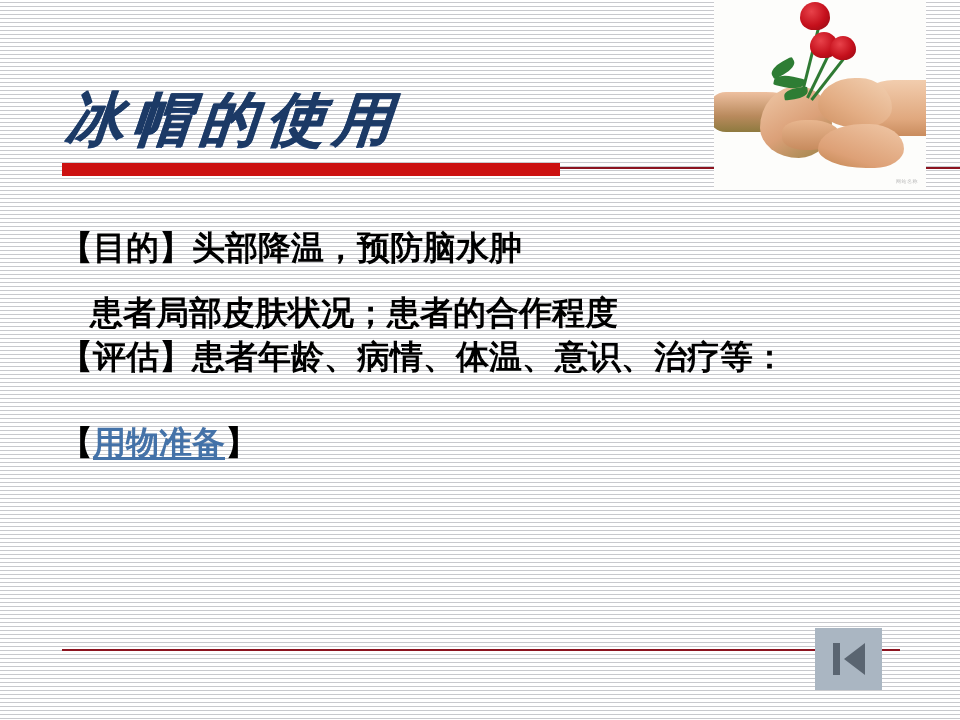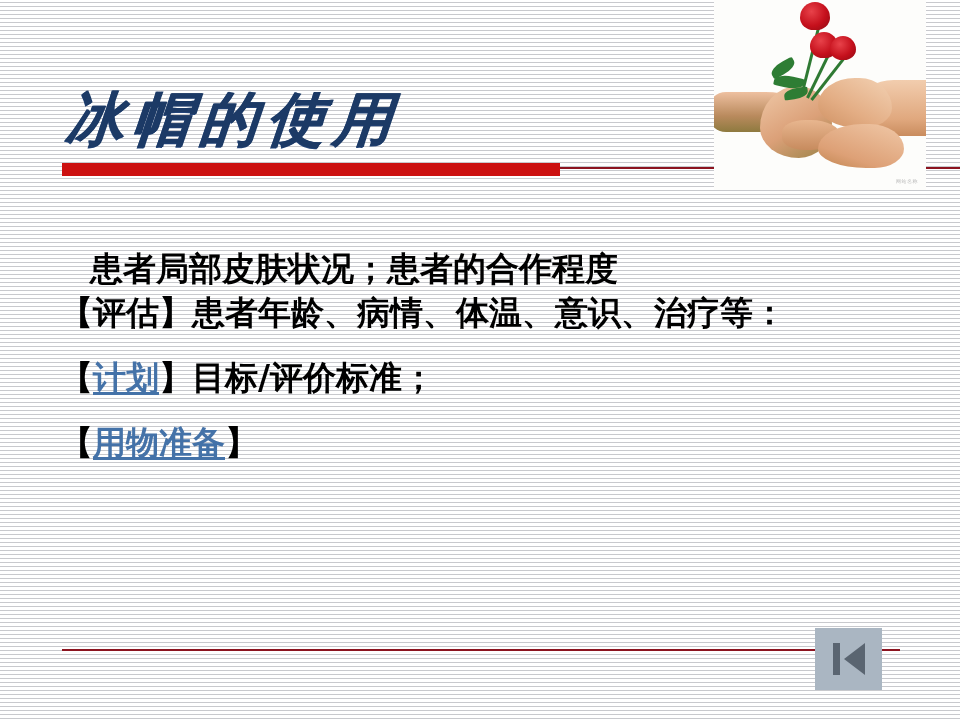--- a/index.html
+++ b/index.html
@@ -218,33 +218,33 @@
 
     <div class="rose-bloom" style="left:86px; top:2px;  width:30px; height:28px;"></div>
     <div class="rose-bloom" style="left:96px; top:32px; width:28px; height:26px;"></div>
     <div class="rose-bloom" style="left:116px; top:36px; width:26px; height:24px;"></div>
 
     <div id="pic-watermark">网站名称</div>
   </div>
 
   <div id="body-text">
 
+    <div class="body-line">
+      <span>【目的】头部降温，预防脑水肿</span>
+    </div>
     <div class="gap-small"></div>
 
     <div class="body-line indent">
       <span>患者局部皮肤状况；患者的合作程度</span>
     </div>
     <div class="body-line">
       <span>【评估】患者年龄、病情、体温、意识、治疗等：</span>
     </div>
     <div class="gap-small"></div>
 
-    <div class="body-line">
-      <span>【</span><a class="link" href="#">计划</a><span>】目标/评价标准；</span>
-    </div>
     <div class="gap-small"></div>
 
     <div class="body-line">
       <span>【</span><a class="link" href="#">用物准备</a><span>】</span>
     </div>
     <div class="gap-small"></div>
 
 
   </div>
 

